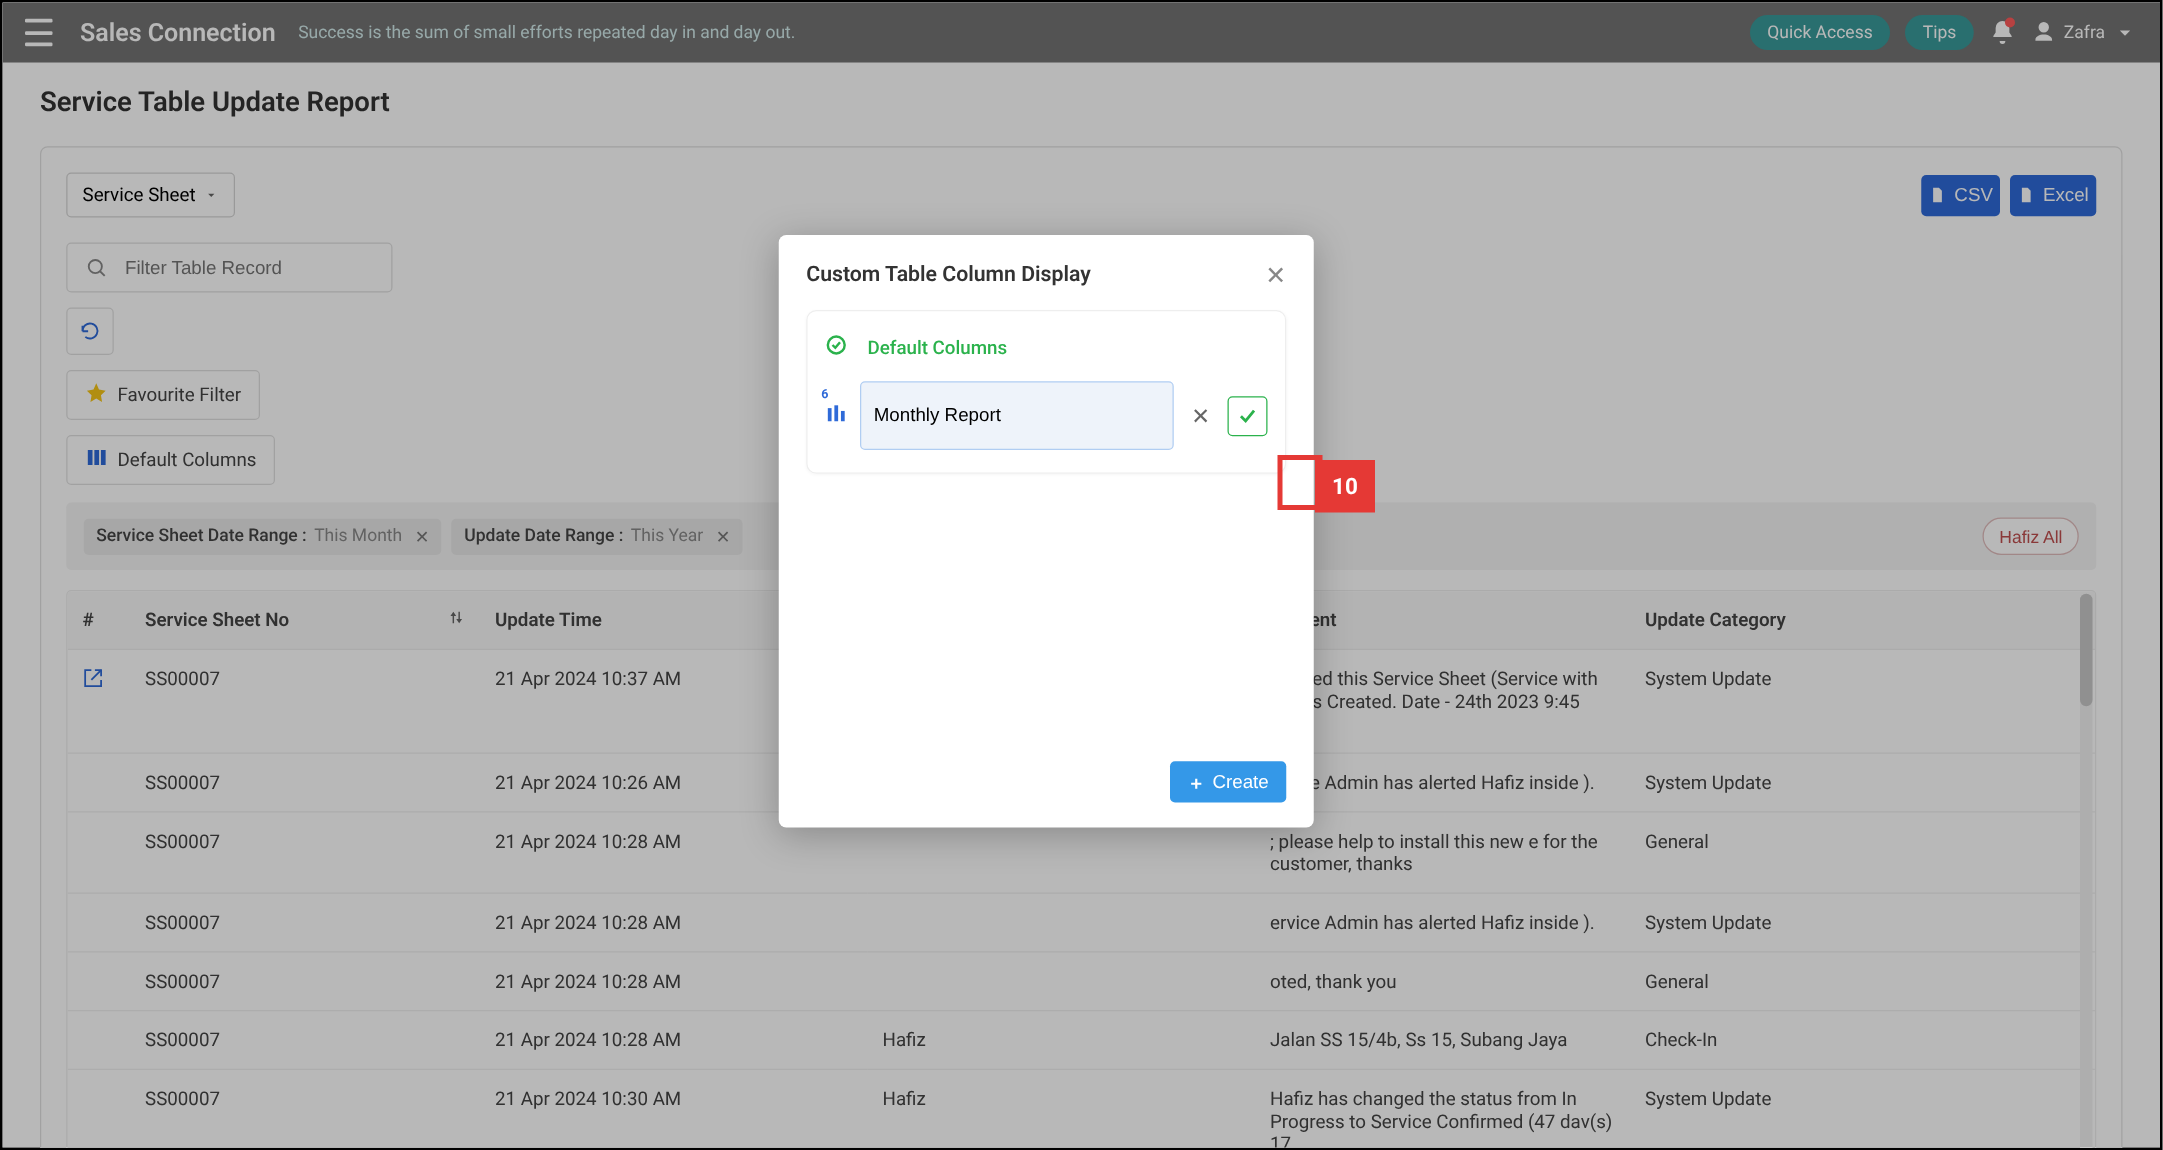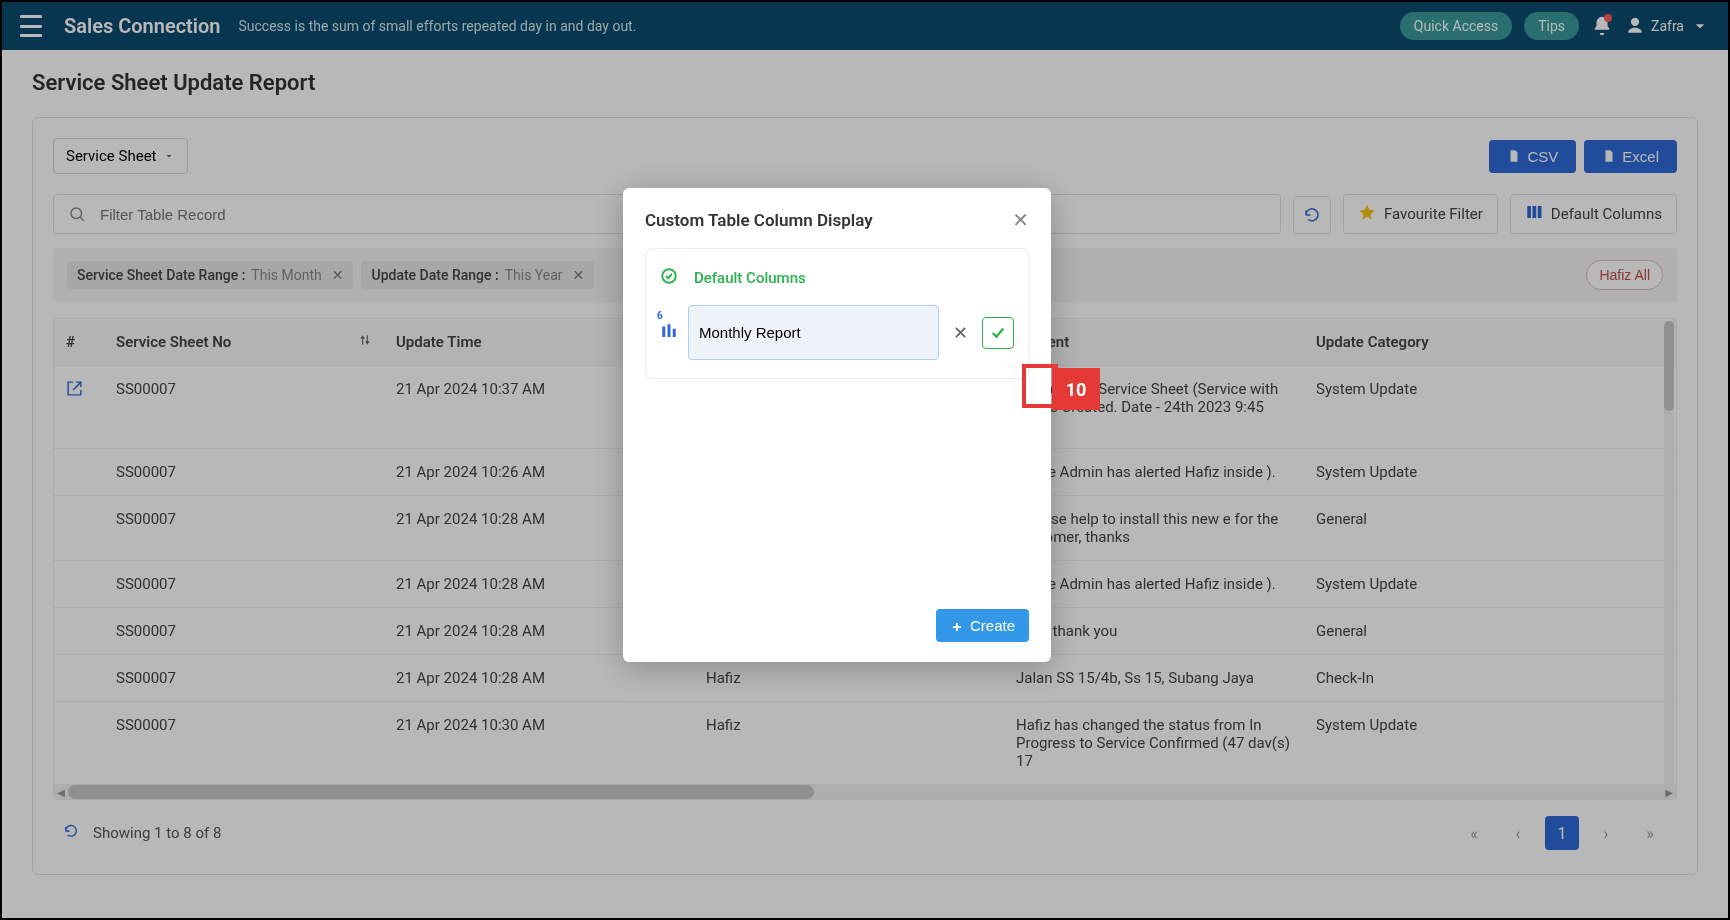--- a/index.html
+++ b/index.html
@@ -1,42 +1,42 @@
 <!DOCTYPE html>
 <html><head>
 <meta charset="utf-8">
 <style>
 * { box-sizing: border-box; margin: 0; padding: 0; }
 body { font-family: -apple-system, BlinkMacSystemFont, "Segoe UI", Roboto, Arial, sans-serif; background: #fff; width: 1730px; height: 920px; overflow: hidden; position: relative; border: 2px solid #000; }
 
-.topbar { height: 48px; background: #0c4a6e; display: flex; align-items: center; padding: 0 18px; color: #fff; }
+.topbar { height: 48px; background: #737373; display: flex; align-items: center; padding: 0 18px; color: #fff; }
 .hamburger { width: 22px; height: 22px; display: flex; flex-direction: column; justify-content: space-between; margin-right: 22px; cursor: pointer; }
 .hamburger span { height: 3px; background: #fff; border-radius: 1px; }
 .brand { font-size: 20px; font-weight: 600; margin-right: 18px; }
 .tagline { font-size: 14px; color: #d2eaea; }
 .topbar-right { margin-left: auto; display: flex; align-items: center; gap: 12px; }
 .pill { background: #3a9a9a; border-radius: 16px; padding: 6px 14px; font-size: 14px; cursor: pointer; }
 .bell { position: relative; width: 22px; height: 22px; cursor: pointer; }
 .bell svg { width: 22px; height: 22px; fill: #fff; }
 .bell .dot { position: absolute; top: -1px; right: 1px; width: 8px; height: 8px; background: #ff5a5a; border-radius: 50%; }
 .user { display: flex; align-items: center; gap: 6px; cursor: pointer; font-size: 14px; }
 .user svg { width: 20px; height: 20px; fill: #fff; }
 
 .page { padding: 20px 30px; }
 .page-title { font-size: 22px; font-weight: 600; color: #333; margin-bottom: 22px; }
 
 .panel { border: 1px solid #e0e0e0; border-radius: 6px; background: #fff; padding: 20px; }
 .panel-top { display: flex; align-items: center; margin-bottom: 20px; }
 .dropdown-btn { border: 1px solid #d5d5d5; border-radius: 4px; padding: 8px 12px; font-size: 15px; display: inline-flex; align-items: center; gap: 6px; cursor: pointer; background: #fff; }
 .dropdown-btn svg { width: 12px; height: 12px; }
 .export-wrap { margin-left: auto; display: flex; gap: 8px; }
-.export-btn { background: #2f6ad8; color: #fff; border: none; border-radius: 4px; padding: 8px 18px; font-size: 15px; display: inline-flex; align-items: center; gap: 6px; cursor: pointer; }
+.export-btn { background: #2f6ad8; color: #fff; border: none; border-radius: 4px; padding: 8px 6px; font-size: 15px; display: inline-flex; align-items: center; gap: 6px; cursor: pointer; }
 .export-btn svg { width: 14px; height: 14px; fill: #fff; }
 
-.filter-row { display: flex; align-items: flex-end; gap: 12px; margin-bottom: 14px; }
+.filter-row { display: flex; align-items: flex-start; gap: 12px; margin-bottom: 14px; flex-direction: column; }
 .search { flex: 1; display: flex; align-items: center; border: 1px solid #e0e0e0; border-radius: 4px; padding: 10px 14px; }
 .search svg { width: 18px; height: 18px; stroke: #888; fill: none; stroke-width: 2; margin-right: 14px; }
 .search input { border: none; outline: none; flex: 1; font-size: 15px; background: transparent; }
 .icon-btn { width: 38px; height: 38px; border: 1px solid #e0e0e0; border-radius: 4px; display: flex; align-items: center; justify-content: center; cursor: pointer; }
 .icon-btn.refresh svg { width: 18px; height: 18px; stroke: #2f6ad8; fill: none; stroke-width: 2; }
 .fav-btn { border: 1px solid #e0e0e0; border-radius: 4px; padding: 8px 14px; display: flex; align-items: center; gap: 8px; cursor: pointer; font-size: 15px; color: #444; }
 .fav-btn .star svg { width: 18px; height: 18px; fill: #f5c518; }
 .fav-btn .cols svg { width: 18px; height: 18px; fill: #2f6ad8; }
 
 .chips { background: #f4f4f4; border-radius: 4px; padding: 12px 14px; display: flex; align-items: center; gap: 8px; margin-bottom: 16px; }
@@ -122,21 +122,21 @@
         </svg>
       <span>Zafra</span>
       <svg viewBox="0 0 24 24" width="12" height="12">
           <path d="M7 10l5 5 5-5z" fill="#fff"></path>
         </svg>
     </div>
   </div>
 </div>
 
 <div class="page">
-  <div class="page-title">Service Sheet Update Report</div>
+  <div class="page-title">Service Table Update Report</div>
 
   <div class="panel">
     <div class="panel-top">
       <div class="dropdown-btn">
         <span>Service Sheet</span>
         <svg viewBox="0 0 24 24">
             <path d="M7 10l5 5 5-5z" fill="#666"></path>
           </svg>
       </div>
       <div class="export-wrap">

